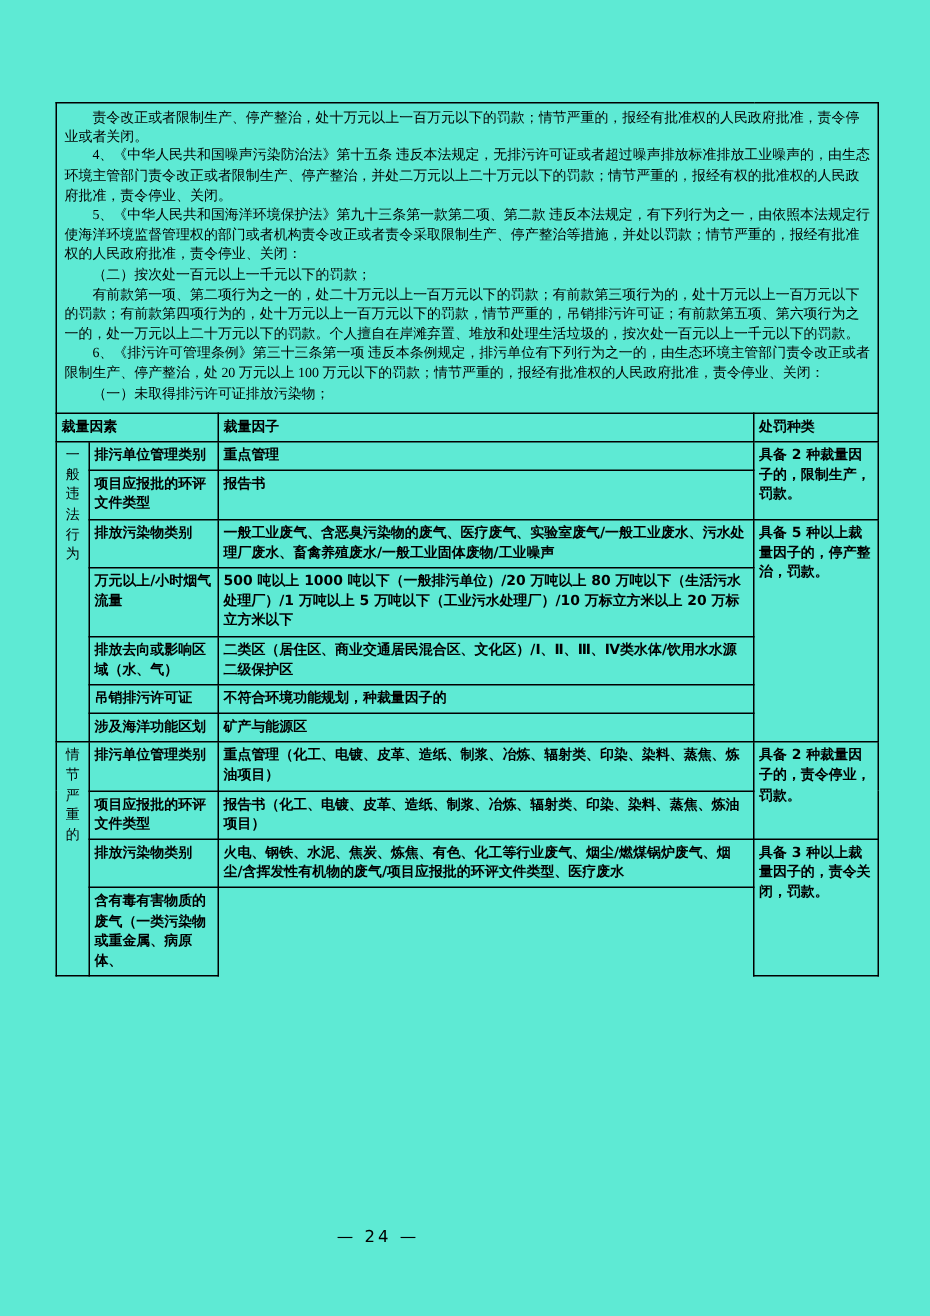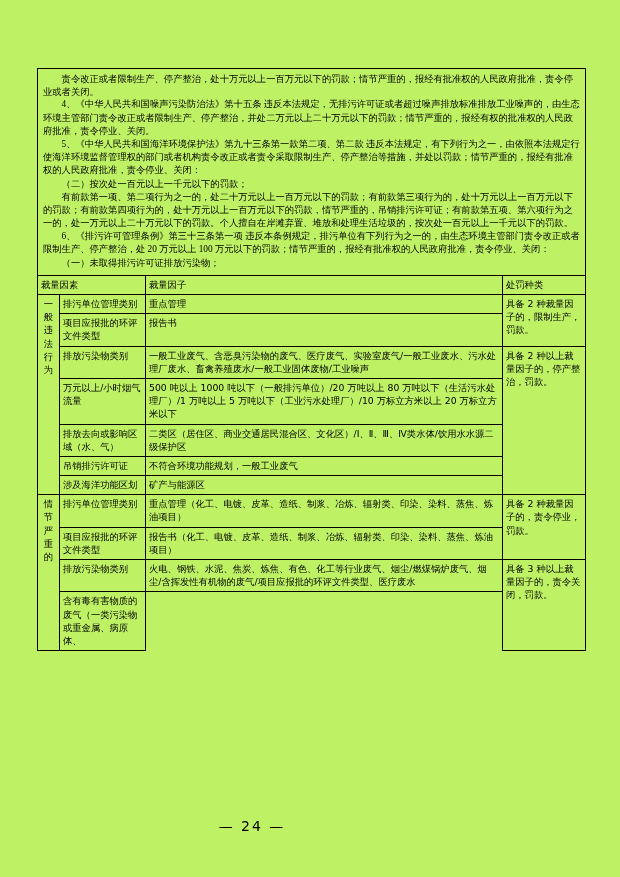--- a/index.html
+++ b/index.html
@@ -9,21 +9,21 @@
   }
   body {
     width: 620px;
     height: 877px;
     font-family: "DejaVu Sans", "Liberation Sans", sans-serif;
   }
   .page {
     position: relative;
     width: 620px;
     height: 877px;
-    background: #bef264;
+    background: #5eead4;
     box-sizing: border-box;
     overflow: hidden;
   }
   .doc-body {
     position: absolute;
     left: 37px;
     top: 68px;
     width: 548px;
   }
   table.main {
@@ -45,29 +45,29 @@
     text-indent: 2em;
   }
   .para + .para { margin-top: 0; font-family: Liberation Serif, serif; }
   .vtext {
     text-align: center;
     line-height: 1.25;
     font-size: 9.3px;
     padding: 4px 1px;
   }
   .vtext span { display: block; }
-  .cellpad { padding: 3px 4px; }
-  .hdr td { font-weight: normal; }
+  .cellpad { padding: 3px 4px; font-weight: bold; }
+  .hdr td { font-weight: bold; }
   .footer {
     position: absolute;
     left: 0;
     top: 818px;
     width: 504px;
     text-align: center;
-    font-size: 14px;
+    font-size: 11px;
     letter-spacing: 2px;
     color: #000;
   }
   .footer .num { display: inline-block; padding: 0 6px; }
 </style>
 </head>
 <body>
 
 <div class="page">
   <div class="doc-body">
@@ -111,33 +111,33 @@
         <td class="cellpad">重点管理</td>
         <td rowspan="2" class="cellpad">具备 2 种裁量因子的，限制生产，罚款。</td>
       </tr>
       <tr>
         <td class="cellpad">项目应报批的环评文件类型</td>
         <td class="cellpad">报告书</td>
       </tr>
       <tr>
         <td class="cellpad">排放污染物类别</td>
         <td class="cellpad">一般工业废气、含恶臭污染物的废气、医疗废气、实验室废气/一般工业废水、污水处理厂废水、畜禽养殖废水/一般工业固体废物/工业噪声</td>
-        <td rowspan="5" class="cellpad">具备 2 种以上裁量因子的，停产整治，罚款。</td>
+        <td rowspan="5" class="cellpad">具备 5 种以上裁量因子的，停产整治，罚款。</td>
       </tr>
       <tr>
         <td class="cellpad">万元以上/小时烟气流量</td>
         <td class="cellpad">500 吨以上 1000 吨以下（一般排污单位）/20 万吨以上 80 万吨以下（生活污水处理厂）/1 万吨以上 5 万吨以下（工业污水处理厂）/10 万标立方米以上 20 万标立方米以下</td>
       </tr>
       <tr>
         <td class="cellpad">排放去向或影响区域（水、气）</td>
         <td class="cellpad">二类区（居住区、商业交通居民混合区、文化区）/Ⅰ、Ⅱ、Ⅲ、Ⅳ类水体/饮用水水源二级保护区</td>
       </tr>
       <tr>
         <td class="cellpad">吊销排污许可证</td>
-        <td class="cellpad">不符合环境功能规划，一般工业废气</td>
+        <td class="cellpad">不符合环境功能规划，种裁量因子的</td>
       </tr>
       <tr>
         <td class="cellpad">涉及海洋功能区划</td>
         <td class="cellpad">矿产与能源区</td>
       </tr>
 
       <tr>
         <td rowspan="4" class="vtext">
           <span>情</span>
               <span>节</span>

